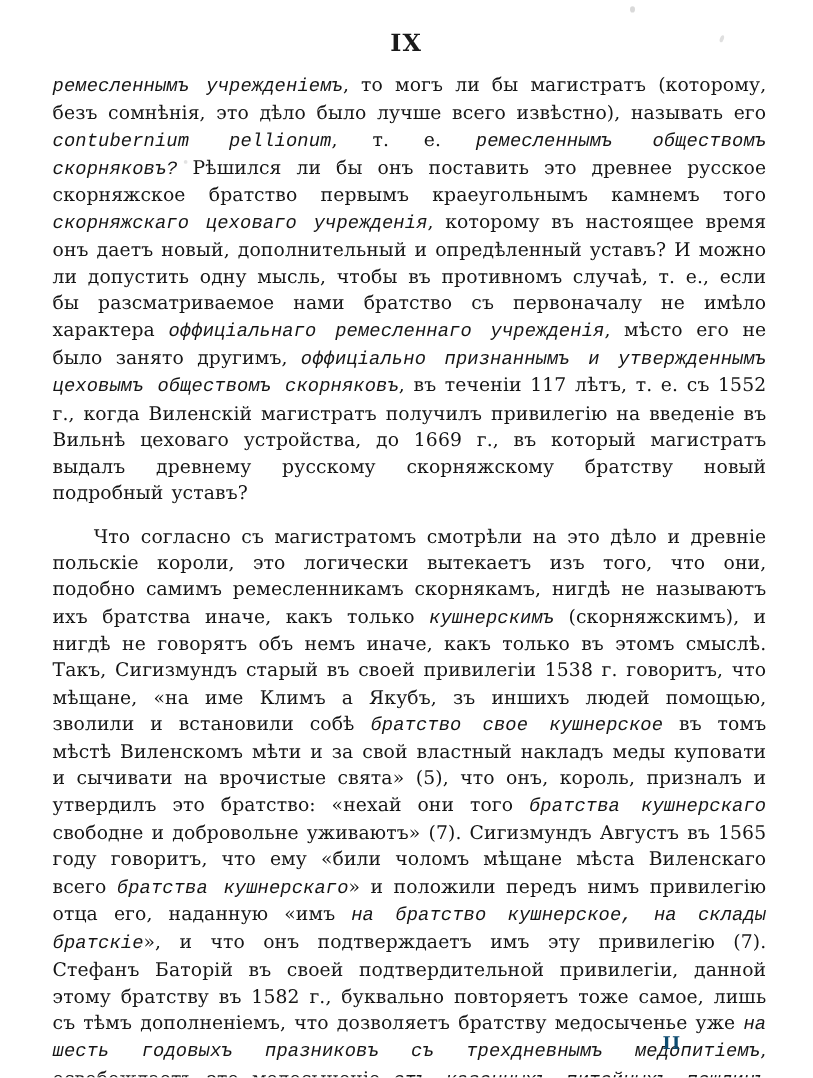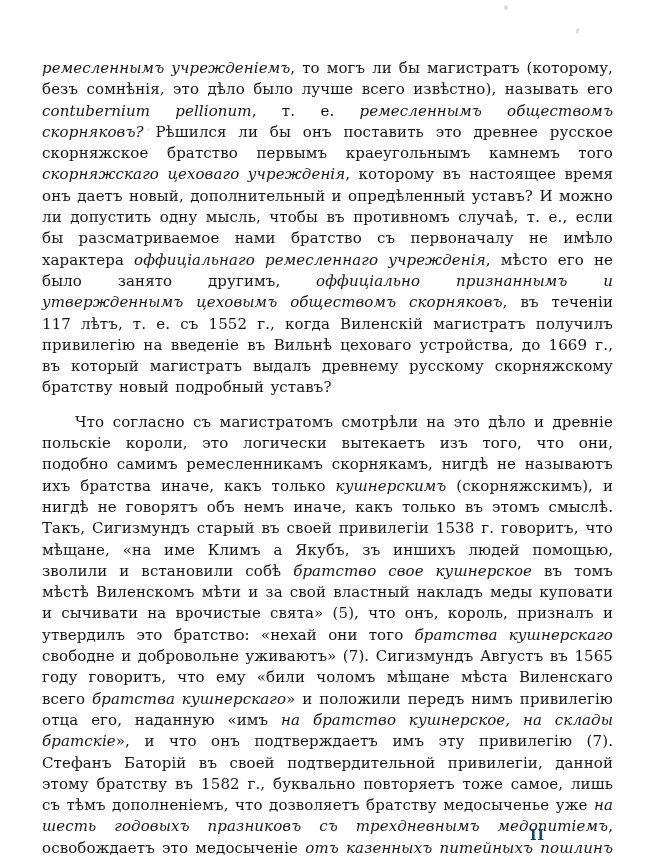--- a/index.html
+++ b/index.html
@@ -41,20 +41,21 @@
   .text-block p {
     margin: 0;
     padding: 0;
   }
   .text-block p.indented {
     margin-top: 13px;
     text-indent: 33px;
   }
   .it {
     font-style: italic;
+    font-family: Liberation Mono, monospace;
   }
   .signature-mark {
     position: absolute;
     top: 827px;
     left: 530px;
     font-size: 14px;
     font-weight: bold;
     letter-spacing: 1px;
     color: #0c4a6e;
   }
@@ -69,20 +70,21 @@
 </style>
 </head>
 <body>
 
 <div class="page">
 
   <div class="speck s1"></div>
   <div class="speck s2"></div>
   <div class="speck s3"></div>
 
+  <div class="running-head">IX</div>
 
   <div class="text-block">
     <p><span class="it">ремесленнымъ учрежденіемъ</span><span>, то могъ ли бы магистратъ (которому, безъ сомнѣнія, это дѣло было лучше всего извѣстно), называть его </span><span class="it">contubernium pellionum</span><span>, т. е. </span><span class="it">ремесленнымъ обществомъ скорняковъ?</span><span> Рѣшился ли бы онъ поставить это древнее русское скорняжское братство первымъ краеугольнымъ камнемъ того </span><span class="it">скорняжскаго цеховаго учрежденія</span><span>, которому въ настоящее время онъ даетъ новый, дополнительный и опредѣленный уставъ? И можно ли допустить одну мысль, чтобы въ противномъ случаѣ, т. е., если бы разсматриваемое нами братство съ первоначалу не имѣло характера </span><span class="it">оффиціальнаго ремесленнаго учрежденія</span><span>, мѣсто его не было занято другимъ, </span><span class="it">оффиціально признаннымъ и утвержденнымъ цеховымъ обществомъ скорняковъ</span><span>, въ теченіи 117 лѣтъ, т. е. съ 1552 г., когда Виленскій магистратъ получилъ привилегію на введеніе въ Вильнѣ цеховаго устройства, до 1669 г., въ который магистратъ выдалъ древнему русскому скорняжскому братству новый подробный уставъ?</span></p>
     <p class="indented"><span>Что согласно съ магистратомъ смотрѣли на это дѣло и древніе польскіе короли, это логически вытекаетъ изъ того, что они, подобно самимъ ремесленникамъ скорнякамъ, нигдѣ не называютъ ихъ братства иначе, какъ только </span><span class="it">кушнерскимъ</span><span> (скорняжскимъ), и нигдѣ не говорятъ объ немъ иначе, какъ только въ этомъ смыслѣ. Такъ, Сигизмундъ старый въ своей привилегіи 1538 г. говоритъ, что мѣщане, «на име Климъ а Якубъ, зъ иншихъ людей помощью, зволили и встановили собѣ </span><span class="it">братство свое кушнерское</span><span> въ томъ мѣстѣ Виленскомъ мѣти и за свой властный накладъ меды куповати и сычивати на врочистые свята» (5), что онъ, король, призналъ и утвердилъ это братство: «нехай они того </span><span class="it">братства кушнерскаго</span><span> свободне и добровольне уживаютъ» (7). Сигизмундъ Августъ въ 1565 году говоритъ, что ему «били чоломъ мѣщане мѣста Виленскаго всего </span><span class="it">братства кушнерскаго</span><span>» и положили передъ нимъ привилегію отца его, наданную «имъ </span><span class="it">на братство кушнерское, на склады братскіе</span><span>», и что онъ подтверждаетъ имъ эту привилегію (7). Стефанъ Баторій въ своей подтвердительной привилегіи, данной этому братству въ 1582 г., буквально повторяетъ тоже самое, лишь съ тѣмъ дополненіемъ, что дозволяетъ братству медосыченье уже </span><span class="it">на шесть годовыхъ празниковъ съ трехдневнымъ медопитіемъ</span><span>, освобождаетъ это медосыченіе </span><span class="it">отъ казенныхъ питейныхъ пошлинъ</span><span> (4, 8). Сигизмундъ третій въ 1590 г. выражается такъ: «били намъ чоломъ мѣщане мѣста нашого Виленского, люди закону греческаго, и покладали передъ нами привилей продка нашого, славное памети короля его милости Стефана, на </span></p>
   </div>
 
   <div class="signature-mark">II</div>
 
 </div>
 

